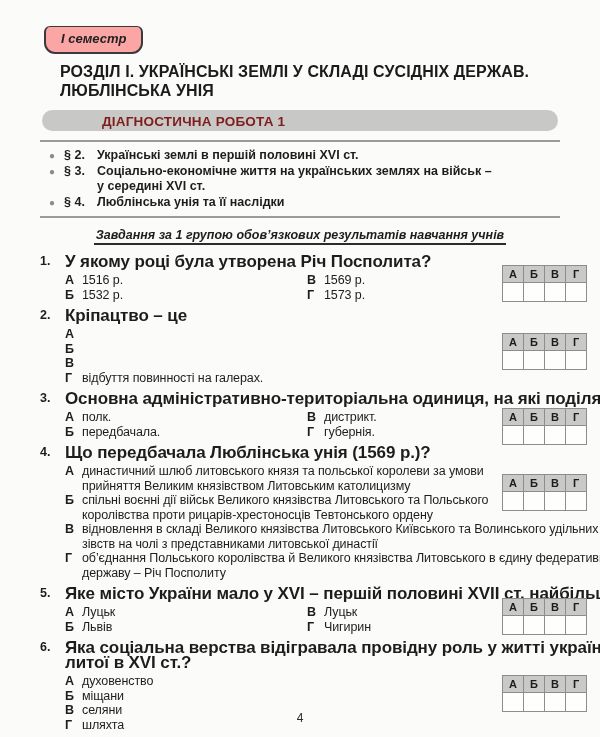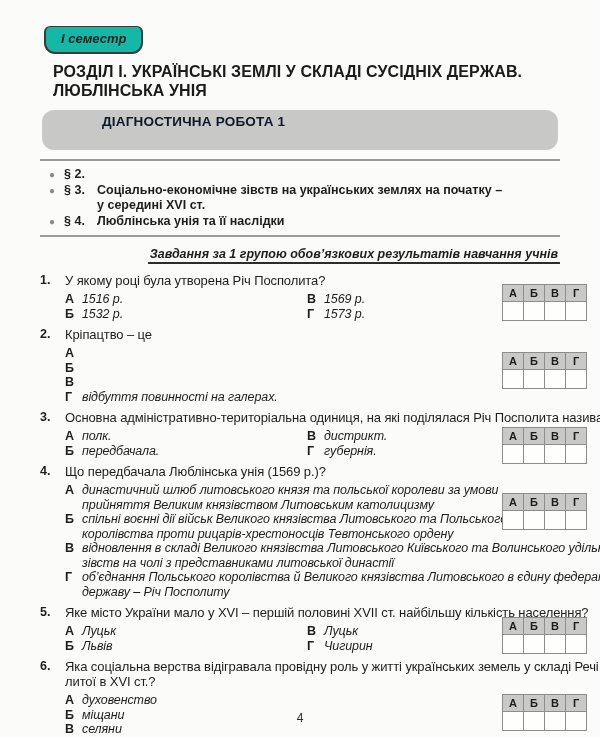--- a/index.html
+++ b/index.html
@@ -10,67 +10,67 @@
   }
   .page{position:relative;width:520px;margin:0 auto;padding-top:26px;}
 
   
   .sem-tab{
     display:inline-block;margin-left:4px;
     border:2px solid #3a3a3a;border-top-width:1px;
     border-radius:6px 6px 11px 11px;
     padding:4px 15px 6px;
     font-size:13px;font-weight:bold;font-style:italic;color:#222;
-    background:#14b8a6;
+    background:#fca5a5;
   }
 
   
   .chapter-title{
-    margin:8px 0 0 13px;
+    margin:8px 0 0 20px;
     font-size:16px;line-height:19px;font-weight:bold;color:#1b1b1b;
     white-space:pre-line;letter-spacing:.1px;
   }
 
   
   .work-pill{
-    margin:10px 2px 0;height:40px;line-height:23px;
+    margin:10px 2px 0;height:21px;line-height:23px;
     background:#c8c8c6;border-radius:12px;
     padding-left:60px;
-    font-size:13.5px;font-weight:bold;color:#0f172a;letter-spacing:.2px;
+    font-size:13.5px;font-weight:bold;color:#7f1d1d;letter-spacing:.2px;
   }
 
   
   .syllabus{
     margin-top:9px;
     border-top:2px solid #9b9b99;border-bottom:2px solid #9b9b99;
     padding:5px 0 5px 0;
   }
   .syl-row{display:flex;align-items:flex-start;margin:1px 0;font-size:12.5px;line-height:15px;font-weight:bold;}
   .syl-bullet{width:24px;text-align:center;color:#8a8a88;font-size:10px;line-height:15px;flex:0 0 auto;}
   .syl-ref{width:33px;flex:0 0 auto;}
   .syl-text{white-space:pre-line;width:max-content;flex:0 0 auto;}
 
   
-  .tasks-heading{text-align:right;margin:7px 0 9px;}
+  .tasks-heading{text-align:center;margin:7px 0 9px;}
   .tasks-heading span{
     display:inline-block;border-bottom:2px solid #2c2c2c;padding:0 2px 1px;
     font-size:12.5px;font-weight:bold;font-style:italic;
   }
 
   
   .question{position:relative;margin-bottom:6px;}
   .q-row{display:flex;margin-bottom:4px;}
   .q-num{width:25px;flex:0 0 auto;font-weight:bold;font-size:12.5px;line-height:15px;}
-  .q-text{font-weight:normal;font-size:13px;line-height:15px;white-space:pre-line;width:max-content;flex:0 0 auto;letter-spacing:-0.1px;}
+  .q-text{font-weight:bold;font-size:17px;line-height:15px;white-space:pre-line;width:max-content;flex:0 0 auto;letter-spacing:-0.1px;}
   .options{margin-left:25px;}
   .cols{display:flex;}
   .col1{width:242px;flex:0 0 auto;}
   .opt{display:flex;font-size:12.5px;line-height:14.5px;}
   .opt-letter{width:17px;flex:0 0 auto;font-weight:bold;}
-  .opt-text{font-style:italic;white-space:pre-line;width:max-content;flex:0 0 auto;letter-spacing:-0.1px;}
+  .opt-text{white-space:pre-line;width:max-content;flex:0 0 auto;letter-spacing:-0.1px;}
 
   
   .answer-grid{position:absolute;right:-27px;}
   .ag-row{display:flex;}
   .ag-cell{
     width:20px;height:16px;flex:0 0 auto;
     border:1px solid #8d8d8b;margin-left:-1px;
     text-align:center;
   }
   .ag-cell:first-child{margin-left:0;}
@@ -98,25 +98,26 @@
 
   <h1 class="chapter-title">РОЗДІЛ І. УКРАЇНСЬКІ ЗЕМЛІ У СКЛАДІ СУСІДНІХ ДЕРЖАВ.
 ЛЮБЛІНСЬКА УНІЯ</h1>
 
   <div class="work-pill">ДІАГНОСТИЧНА РОБОТА 1</div>
 
   <div class="syllabus">
     <div class="syl-row">
       <span class="syl-bullet">●</span>
       <span class="syl-ref">§ 2.</span>
+      <span class="syl-text">Українські землі в першій половині XVI ст.</span>
     </div>
     <div class="syl-row">
       <span class="syl-bullet">●</span>
       <span class="syl-ref">§ 3.</span>
-      <span class="syl-text">Соціально-економічне зівств на українських землях на початку –
+      <span class="syl-text">Соціально-економічне життя на українських землях на військ –
 у середині XVI ст.</span>
     </div>
     <div class="syl-row">
       <span class="syl-bullet">●</span>
       <span class="syl-ref">§ 4.</span>
       <span class="syl-text">Люблінська унія та її наслідки</span>
     </div>
   </div>
 
   <div class="tasks-heading">

